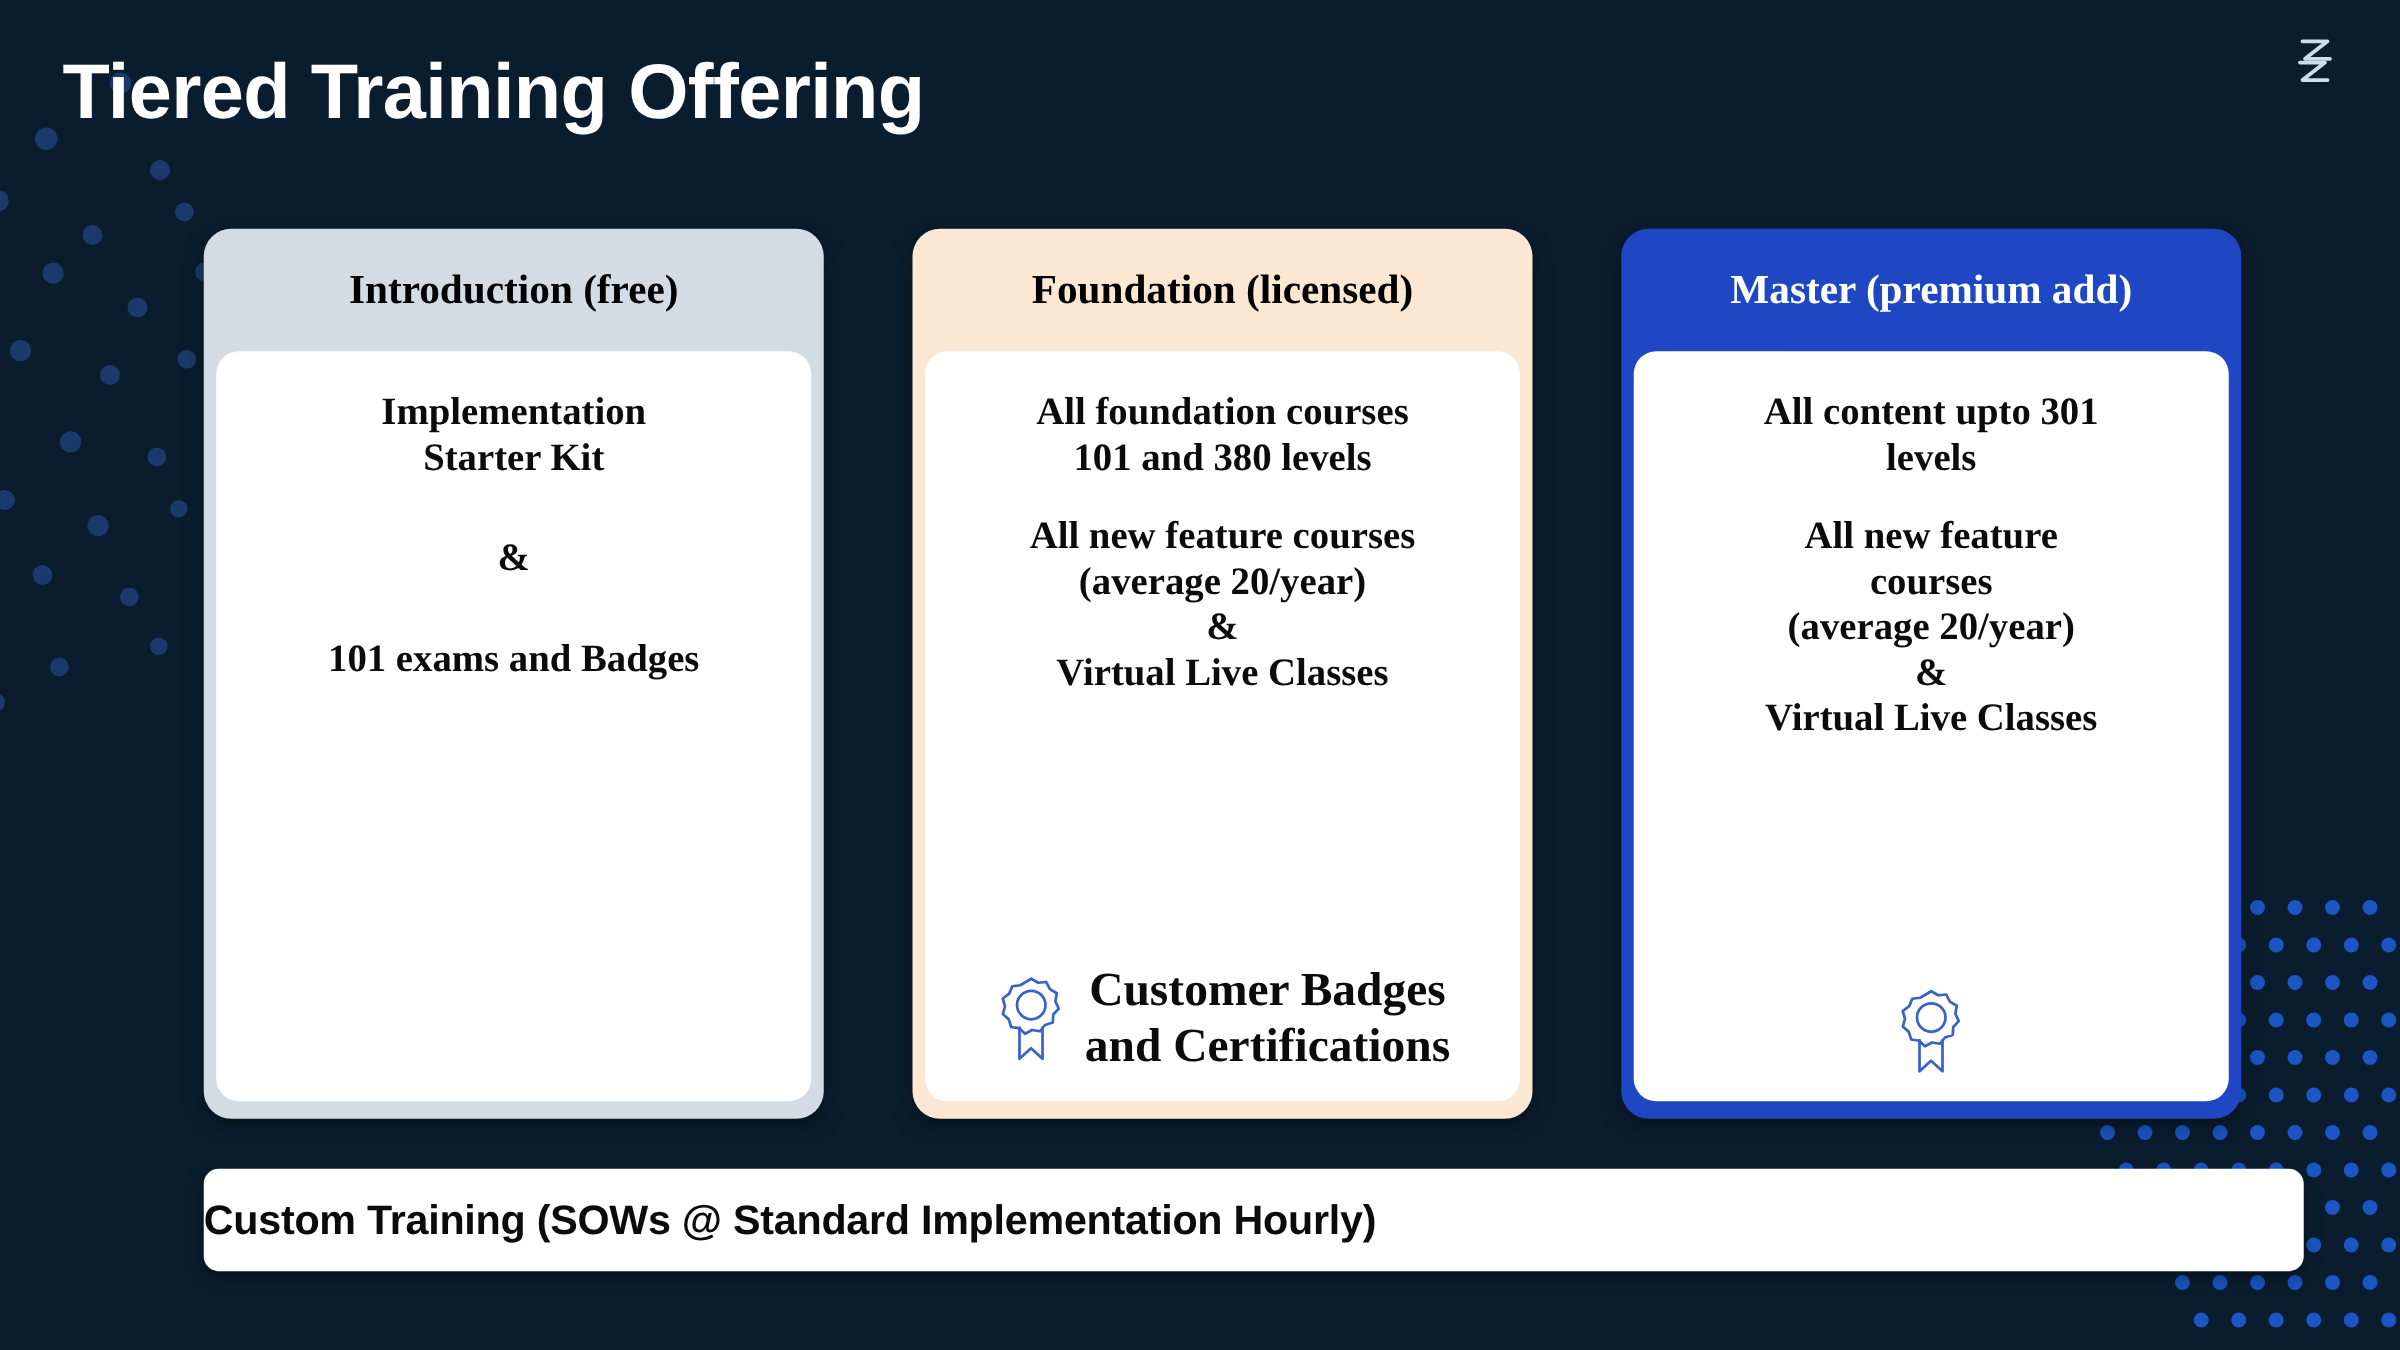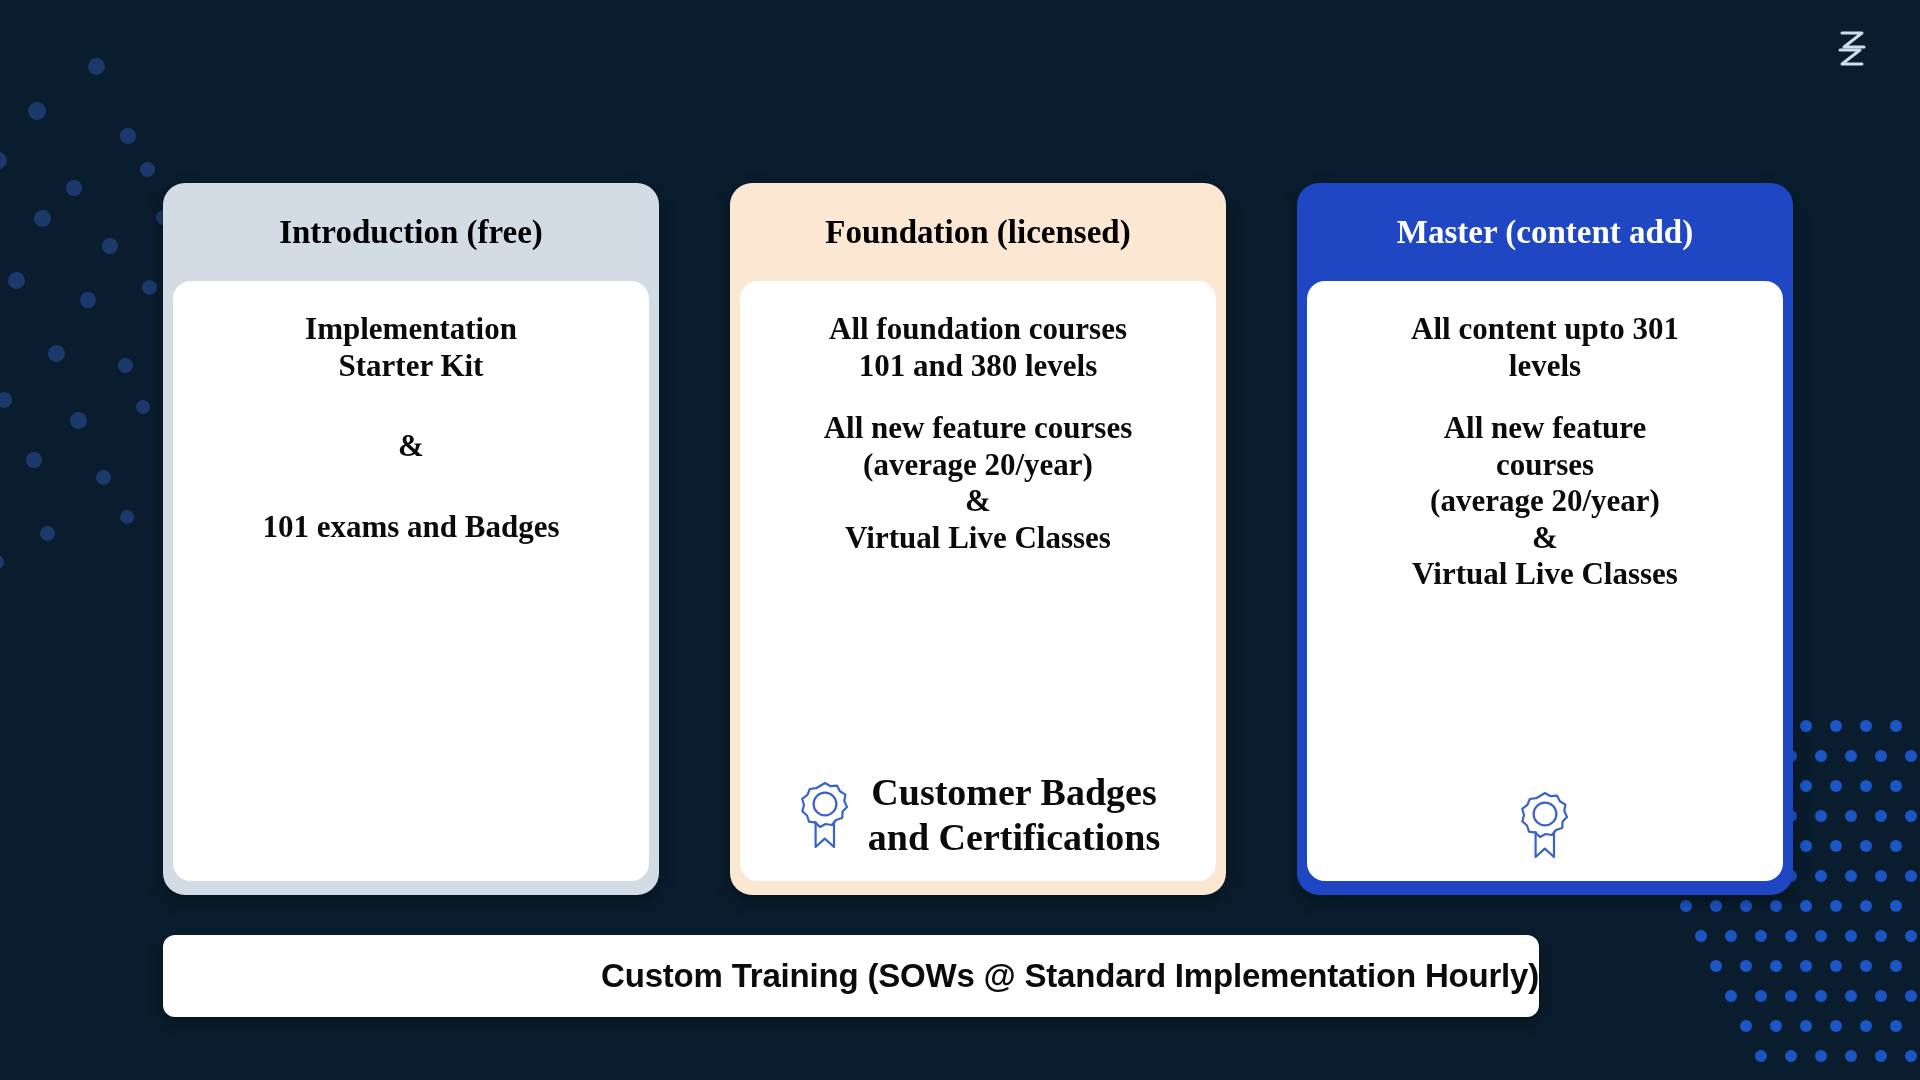--- a/index.html
+++ b/index.html
@@ -159,28 +159,28 @@
   }
 
   
   .badge-spacer { margin-top: auto; height: 34px; }
 
   
   .bottom-bar {
     position: absolute;
     left: 163px;
     top: 935px;
-    width: 1376px;
+    width: 1680px;
     height: 82px;
     background: #ffffff;
     border-radius: 12px;
     box-shadow: 0 5px 14px rgba(0,0,0,0.35);
     display: flex;
     align-items: center;
-    justify-content: flex-end;
+    justify-content: flex-start;
   }
   .bottom-bar .label {
     font-family: "Liberation Sans", "DejaVu Sans", sans-serif;
     font-weight: bold;
     font-size: 33px;
     color: #0b0b0b;
     letter-spacing: -0.2px;
     white-space: nowrap;
   }
 </style>
@@ -318,20 +318,21 @@
 
   <div class="logo">
     <svg viewBox="0 0 56 56" width="56" height="56" aria-hidden="true">
       <g fill="none" stroke="#cfdcee" stroke-width="3" stroke-linejoin="round" stroke-linecap="round">
         <path d="M18 13 H38 L20 27 H40"></path>
         <path d="M16 30 H36 L18 44 H38"></path>
       </g>
     </svg>
   </div>
 
+  <div class="slide-title">Tiered Training Offering</div>
 
   <div class="cards">
 
     <div class="card card-intro">
       <div class="card-header">Introduction (free)</div>
       <div class="card-body">
         <div class="blocks">
           <div class="blk">Implementation
 Starter Kit</div>
           <div class="blk">&amp;</div>
@@ -362,21 +363,21 @@
               </g>
             </svg>
           </span>
           <span class="badge-text">Customer Badges
 and Certifications</span>
         </div>
       </div>
     </div>
 
     <div class="card card-master">
-      <div class="card-header">Master (content add)</div>
+      <div class="card-header">Master (premium add)</div>
       <div class="card-body">
         <div class="blocks">
           <div class="blk">All content upto 301
 levels</div>
           <div class="blk">All new feature
 courses
 (average 20/year)
 &amp;
 Virtual Live Classes</div>
         </div>

